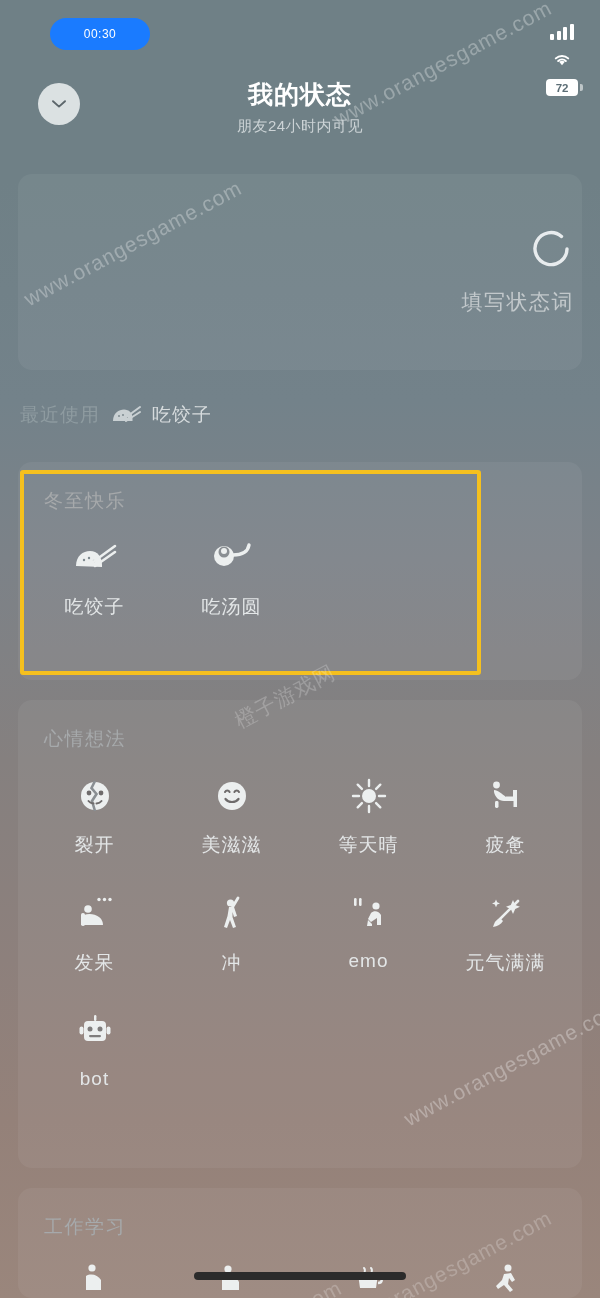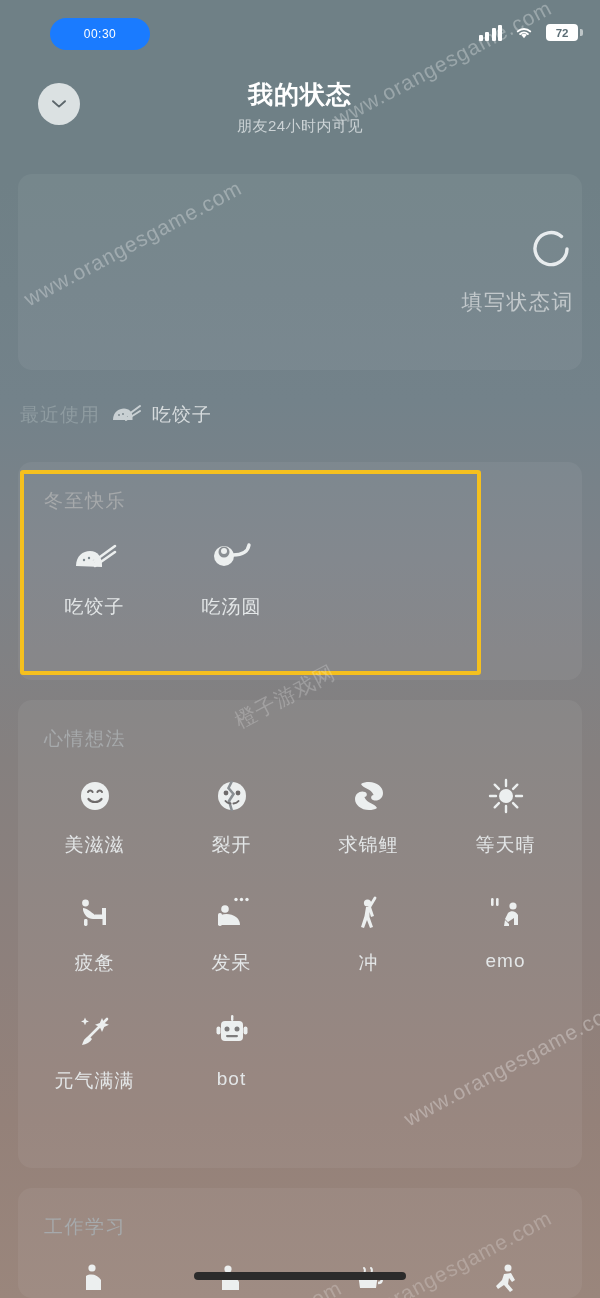--- a/index.html
+++ b/index.html
@@ -24,21 +24,21 @@
   
   .statusbar { position:absolute; top:0; left:0; right:0; height:62px; }
   .time-pill {
     position:absolute; left:50px; top:18px;
     width:100px; height:32px; border-radius:16px;
     background:#1a7bff; color:#ffffff;
     font-size:12px; letter-spacing:.5px;
     display:flex; align-items:center; justify-content:center;
     font-weight:400;
   }
-  .status-right { position:absolute; right:22px; top:24px; display:flex; align-items:center; gap:12px; }
+  .status-right { position:absolute; right:22px; top:24px; display:flex; align-items:center; gap:12px;flex-direction:column; }
   .signal { display:flex; align-items:flex-end; gap:2.5px; height:16px; }
   .signal i { display:block; width:4px; background:#ffffff; border-radius:1px; }
   .signal i:nth-child(1){ height:6px; }
   .signal i:nth-child(2){ height:9px; }
   .signal i:nth-child(3){ height:13px; }
   .signal i:nth-child(4){ height:16px; }
   .wifi { position:relative; width:20px; height:15px; }
   .battery { position:relative; width:32px; height:17px; border-radius:4px; background:#ffffff; display:flex; align-items:center; justify-content:center; }
   .battery .lvl { font-size:11.5px; font-weight:700; color:#5b6d75; letter-spacing:-.2px; }
   .battery::after { content:""; position:absolute; right:-5px; top:5px; width:3.5px; height:7px; border-radius:0 2px 2px 0; background:rgba(255,255,255,.55); }
@@ -61,21 +61,21 @@
     position:absolute; left:18px; width:564px;
     background:rgba(255,255,255,.055);
     border-radius:14px;
   }
   #status-card { top:174px; height:196px; }
   .status-inner { position:absolute; left:0; right:8px; top:52px; text-align:right; }
   .ring-icon { width:46px; height:46px; margin:0 auto; }
   .status-ph { margin-top:12px; font-size:21px; color:#c2c8cb; letter-spacing:1.5px; }
 
   
-  .recent { position:absolute; left:20px; top:402px; display:flex; gap:11px; }
+  .recent { position:absolute; left:20px; top:402px; display:flex; align-items:center; gap:11px; }
   .recent-label { font-size:19px; color:#8e9ba0; letter-spacing:1px; }
   .recent-icon { width:30px; height:24px; }
   .recent-name { font-size:19px; color:#d6dbdd; letter-spacing:1px; }
 
   
   #festival-card { top:462px; height:218px; }
   #mood-card     { top:700px; height:468px;text-align:right; }
   #work-card     { top:1188px; height:110px; }
 
   .sec-title { position:absolute; left:26px; top:26px; font-size:19px; color:#a6a9ab; letter-spacing:1.5px; }
@@ -207,53 +207,44 @@
     </div>
   </div>
 
   <div class="card" id="mood-card">
     <div class="sec-title">心情想法</div>
     <div class="grid">
 
       <div class="cell">
         <span class="glyph">
           <svg viewBox="0 0 40 40" width="40" height="40">
-            <circle cx="20" cy="20" r="14" fill="#ecefef"></circle>
-            <path d="M13 16 a2.6 2.6 0 0 1 4.6 0" stroke="#6e6b6b" stroke-width="2" fill="none" stroke-linecap="round"></path>
-            <path d="M22.4 16 a2.6 2.6 0 0 1 4.6 0" stroke="#6e6b6b" stroke-width="2" fill="none" stroke-linecap="round"></path>
-            <path d="M13.5 23 a7.5 6 0 0 0 13 0" stroke="#6e6b6b" stroke-width="2.2" fill="none" stroke-linecap="round"></path>
-          </svg>
-        </span>
-        <span class="lbl">美滋滋</span>
-      </div>
-
-      <div class="cell">
-        <span class="glyph">
-          <svg viewBox="0 0 40 40" width="40" height="40">
             <path d="M20 6 a14 14 0 0 0 0 28 L20 6 Z" fill="#ecefef"></path>
             <path d="M20 6 a14 14 0 0 1 0 28" fill="#ecefef"></path>
             <path d="M20 5 L16.5 12 L21.5 18 L17 25 L20 35" stroke="#8a8f93" stroke-width="2.6" fill="none"></path>
             <circle cx="14" cy="17" r="2.4" fill="#6e6b6b"></circle>
             <circle cx="26" cy="17" r="2.4" fill="#6e6b6b"></circle>
             <path d="M13.5 25 a7 5 0 0 0 5 2.5" stroke="#6e6b6b" stroke-width="2" fill="none" stroke-linecap="round"></path>
             <path d="M26.5 25 a7 5 0 0 1 -5 2.5" stroke="#6e6b6b" stroke-width="2" fill="none" stroke-linecap="round"></path>
           </svg>
         </span>
         <span class="lbl">裂开</span>
       </div>
 
       <div class="cell">
         <span class="glyph">
           <svg viewBox="0 0 40 40" width="40" height="40">
-            <path d="M20 6 C28 6 34 11 34 17 C34 23 28 26 24 24 C21 22.6 22 19 24.6 19 C22 12 14 13 12 8 C14 6.6 17 6 20 6 Z" fill="#ecefef"></path>
-            <path d="M20 34 C12 34 6 29 6 23 C6 17 12 14 16 16 C19 17.4 18 21 15.4 21 C18 28 26 27 28 32 C26 33.4 23 34 20 34 Z" fill="#ecefef"></path>
-          </svg>
-        </span>
-        <span class="lbl">求锦鲤</span>
-      </div>
+            <circle cx="20" cy="20" r="14" fill="#ecefef"></circle>
+            <path d="M13 16 a2.6 2.6 0 0 1 4.6 0" stroke="#6e6b6b" stroke-width="2" fill="none" stroke-linecap="round"></path>
+            <path d="M22.4 16 a2.6 2.6 0 0 1 4.6 0" stroke="#6e6b6b" stroke-width="2" fill="none" stroke-linecap="round"></path>
+            <path d="M13.5 23 a7.5 6 0 0 0 13 0" stroke="#6e6b6b" stroke-width="2.2" fill="none" stroke-linecap="round"></path>
+          </svg>
+        </span>
+        <span class="lbl">美滋滋</span>
+      </div>
+
 
       <div class="cell">
         <span class="glyph">
           <svg viewBox="0 0 40 40" width="40" height="40">
             <circle cx="20" cy="20" r="7" fill="#ecefef"></circle>
             <g stroke="#ecefef" stroke-width="2.4" stroke-linecap="round">
               <line x1="20" y1="4" x2="20" y2="10"></line>
               <line x1="20" y1="30" x2="20" y2="36"></line>
               <line x1="4" y1="20" x2="10" y2="20"></line>
               <line x1="30" y1="20" x2="36" y2="20"></line>

